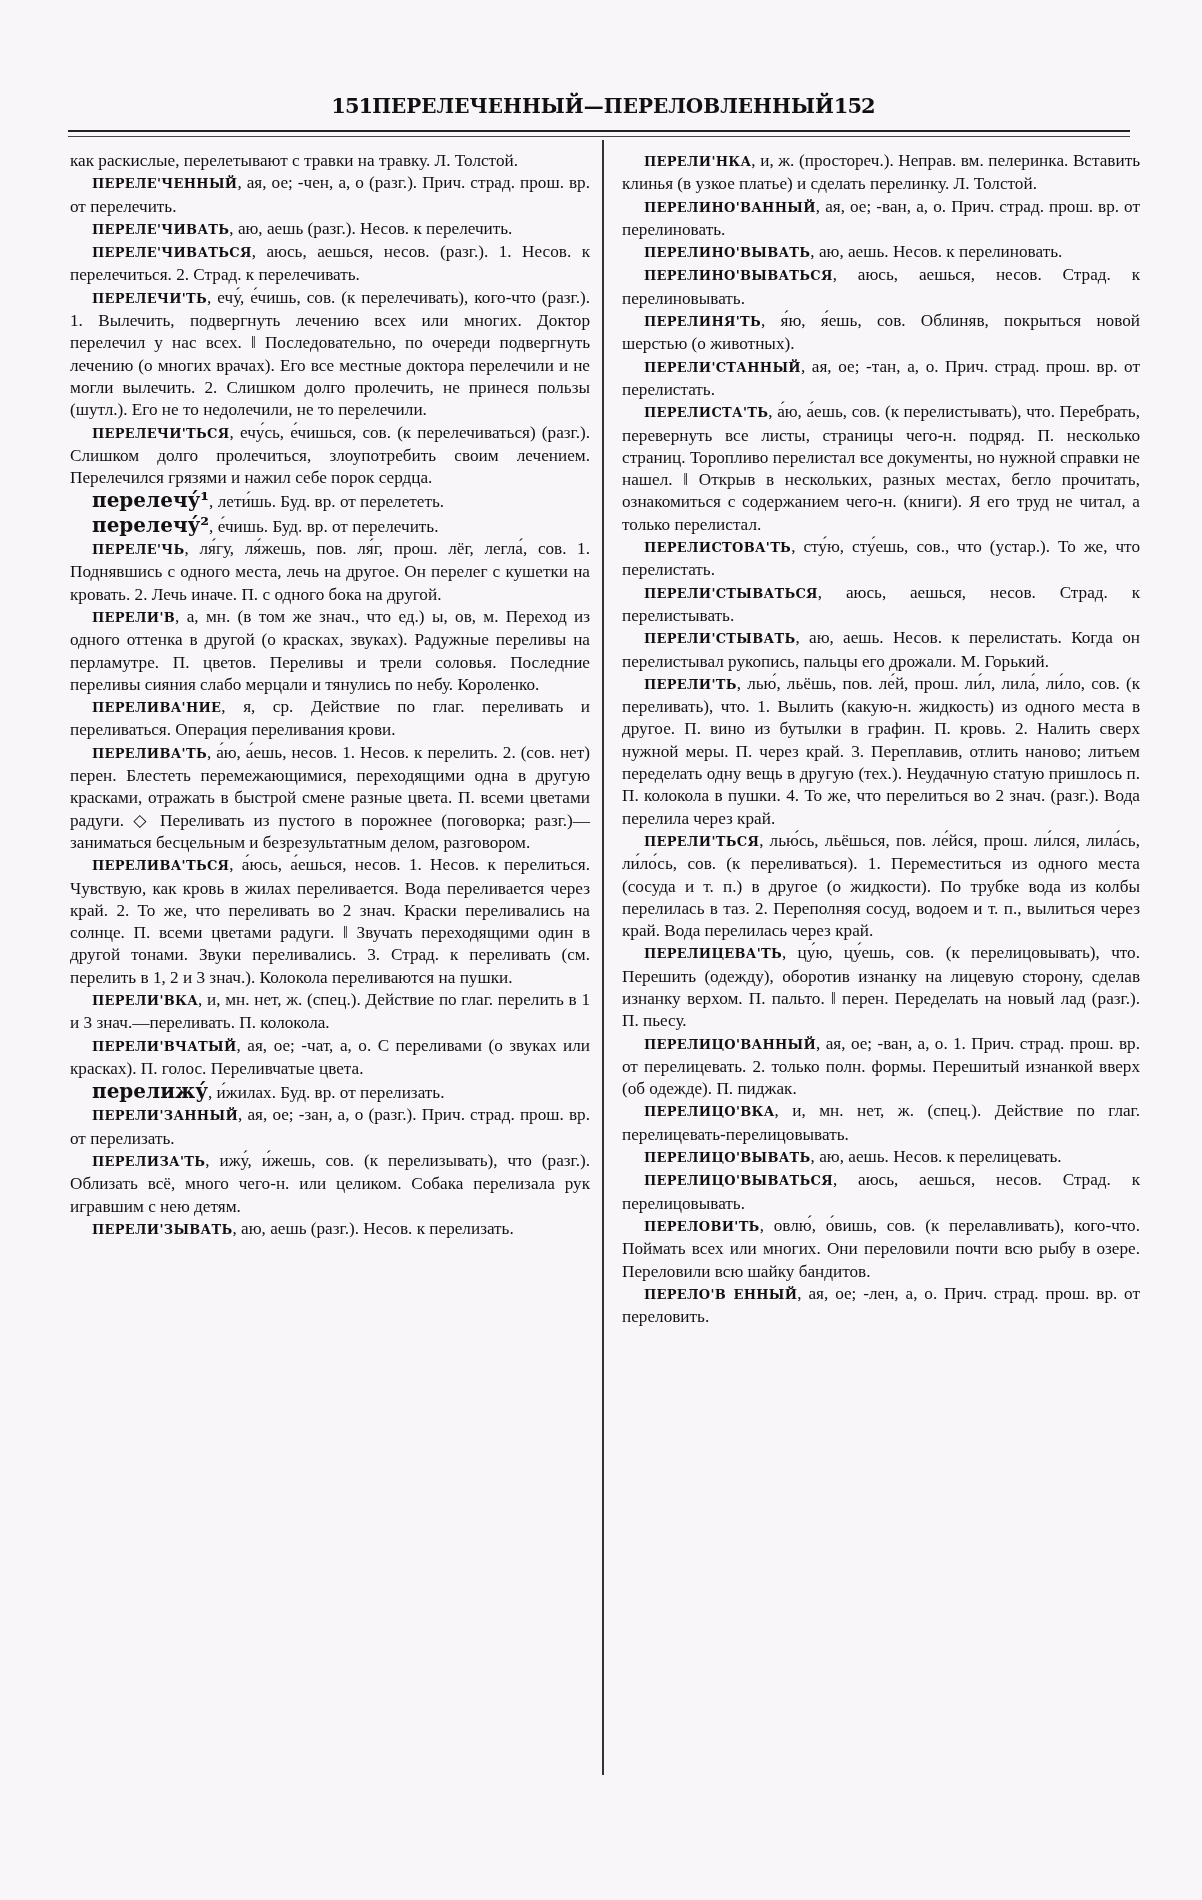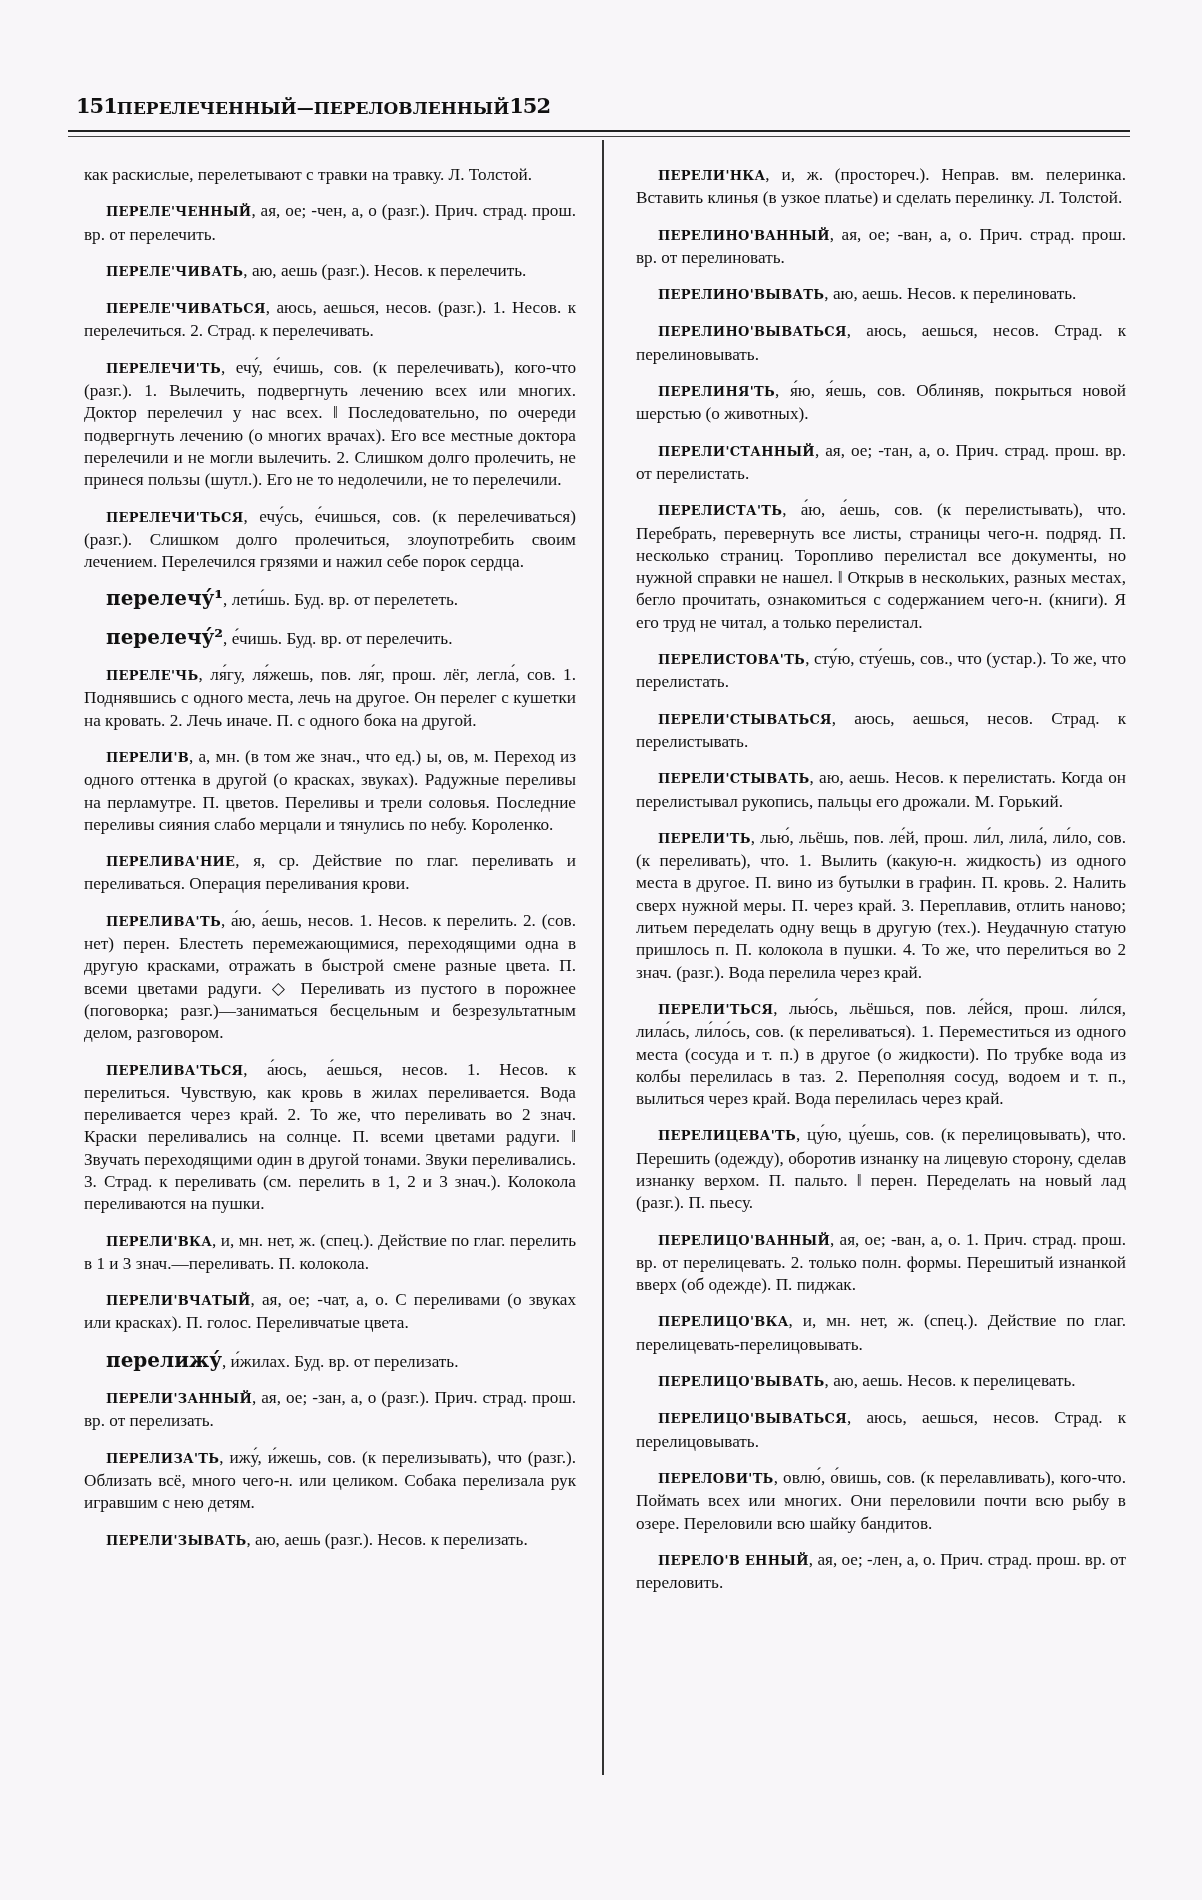--- a/index.html
+++ b/index.html
@@ -3,40 +3,40 @@
 <meta charset="utf-8">
 <style>
   html, body { margin:0; padding:0; }
   body {
     width:1202px; height:1900px; background:#f8f6f9; overflow:hidden;
     font-family:"DejaVu Serif", "Liberation Serif", serif; color:#111;
   }
   .page { position:relative; width:1202px; height:1900px; }
   .header {
     position:absolute; left:76px; right:72px; top:88px; height:30px;
-    display:flex; justify-content:flex-start; align-items:flex-end;
+    display:flex; justify-content:center; align-items:flex-end;
     font-weight:bold; font-family:"DejaVu Serif", serif;
   }
   .header .num { font-size:21px; letter-spacing:-1px; }
-  .header .title { font-size:17px; letter-spacing:0px;margin-top:8px; }
+  .header .title { font-size:20px; letter-spacing:0px;margin-top:8px; }
   .rule {
     position:absolute; left:68px; right:72px; top:130px; height:4px;
     border-top:2px solid #222; border-bottom:1px solid #444;
   }
   .col {
     position:absolute; top:150px; width:520px;
     font-size:17.2px; line-height:22.3px; text-align:justify;
     font-family:"Liberation Serif", "DejaVu Serif", serif;
   }
   .col.left { left:70px; }
   .col.right { left:622px; width:518px; }
   .divider {
     position:absolute; left:602px; top:140px; width:1.5px; height:1635px; background:#333;
   }
-  .entry { margin:14px; text-indent:22px; }
+  .entry { margin:0; text-indent:22px; }
   .entry.cont { text-indent:0; }
   .hw { font-weight:bold; font-family:"DejaVu Serif", serif; font-size:13px; letter-spacing:0.3px; }
   .hw.lower { font-size:20px; letter-spacing:0; }
 </style>
 </head>
 <body>
 
 <div class="page">
   <div class="header">
     <span class="num">151</span>

